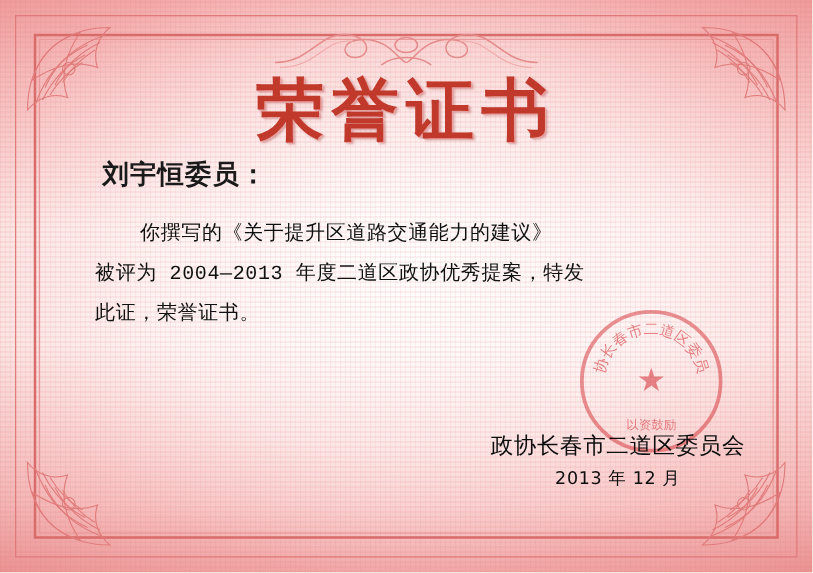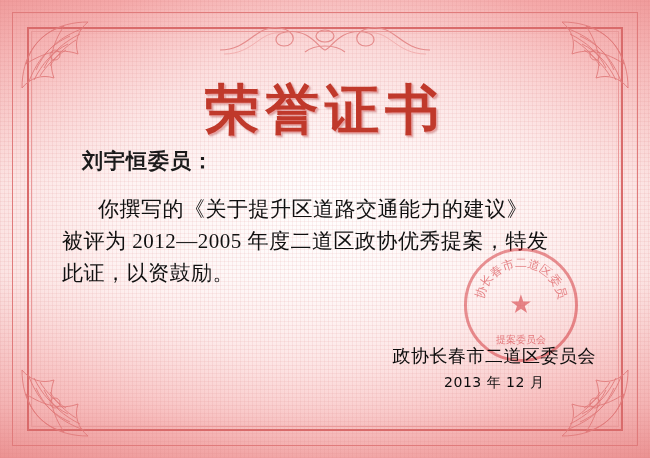--- a/index.html
+++ b/index.html
@@ -87,21 +87,21 @@
   .content {
     position: absolute;
     left: 46px;
     top: 48px;
     right: 46px;
     bottom: 44px;
   }
 
   .title {
     text-align: center;
-    margin-top: 26px;
+    margin-top: 4px;
     font-size: 54px;
     letter-spacing: 6px;
     font-weight: bold;
     font-family: "DejaVu Serif", "Liberation Serif", serif;
     color: #c0392b;
     text-shadow:
       1px 1px 0 #e8a0a0,
       2px 2px 2px rgba(150,30,30,0.35);
   }
 
@@ -109,28 +109,28 @@
     margin-left: 36px;
     font-size: 21px;
     font-weight: bold;
     color: #1a1a1a;
     letter-spacing: 1px;
     font-family: "DejaVu Sans", "Liberation Sans", sans-serif;
   }
 
   .body-text {
     margin-top: 18px;
-    margin-left: 16px;
+    margin-left: 30px;
     margin-right: 22px;
-    font-size: 21px;
+    font-size: 16px;
     line-height: 32px;
     color: #101010;
     letter-spacing: 0.5px;
     text-align: justify;
-    font-family: Liberation Serif, serif;
+    font-family: Liberation Mono, monospace;
   }
   .body-text .indent { display: inline-block; width: 36px; }
 
   .signature {
     position: absolute;
     right: 8px;
     bottom: 22px;
     text-align: center;
     font-family: "DejaVu Sans", "Liberation Sans", sans-serif;
   }
@@ -270,37 +270,37 @@
   </div>
 
   <div class="content">
 
     <div class="title">荣誉证书</div>
 
     <div class="recipient">刘宇恒委员：</div>
 
     <div class="body-text">
       <div><span class="indent"></span><span>你撰写的《关于提升区道路交通能力的建议》</span></div>
-      <div>被评为 2012—2005 年度二道区政协优秀提案，特发</div>
-      <div>此证，以资鼓励。</div>
+      <div>被评为 2004—2013 年度二道区政协优秀提案，特发</div>
+      <div>此证，荣誉证书。</div>
     </div>
 
     <div class="seal">
       <div class="ring-text">
         <svg viewBox="0 0 108 108" width="108" height="108">
           <defs>
             <path id="sealArc" d="M 16,54 A 38,38 0 0 1 92,54"></path>
           </defs>
           <text font-size="12" fill="rgba(206,32,39,0.62)" font-family="DejaVu Sans, Liberation Sans, sans-serif">
             <textPath href="#sealArc" startOffset="50%" text-anchor="middle">政协长春市二道区委员会</textPath>
           </text>
         </svg>
       </div>
       <div class="star">★</div>
-      <div class="bottom-text">提案委员会</div>
+      <div class="bottom-text">以资鼓励</div>
     </div>
 
     <div class="signature">
       <div class="org">政协长春市二道区委员会</div>
       <div class="date">2013 年 12 月</div>
     </div>
 
   </div>
 </div>
 

